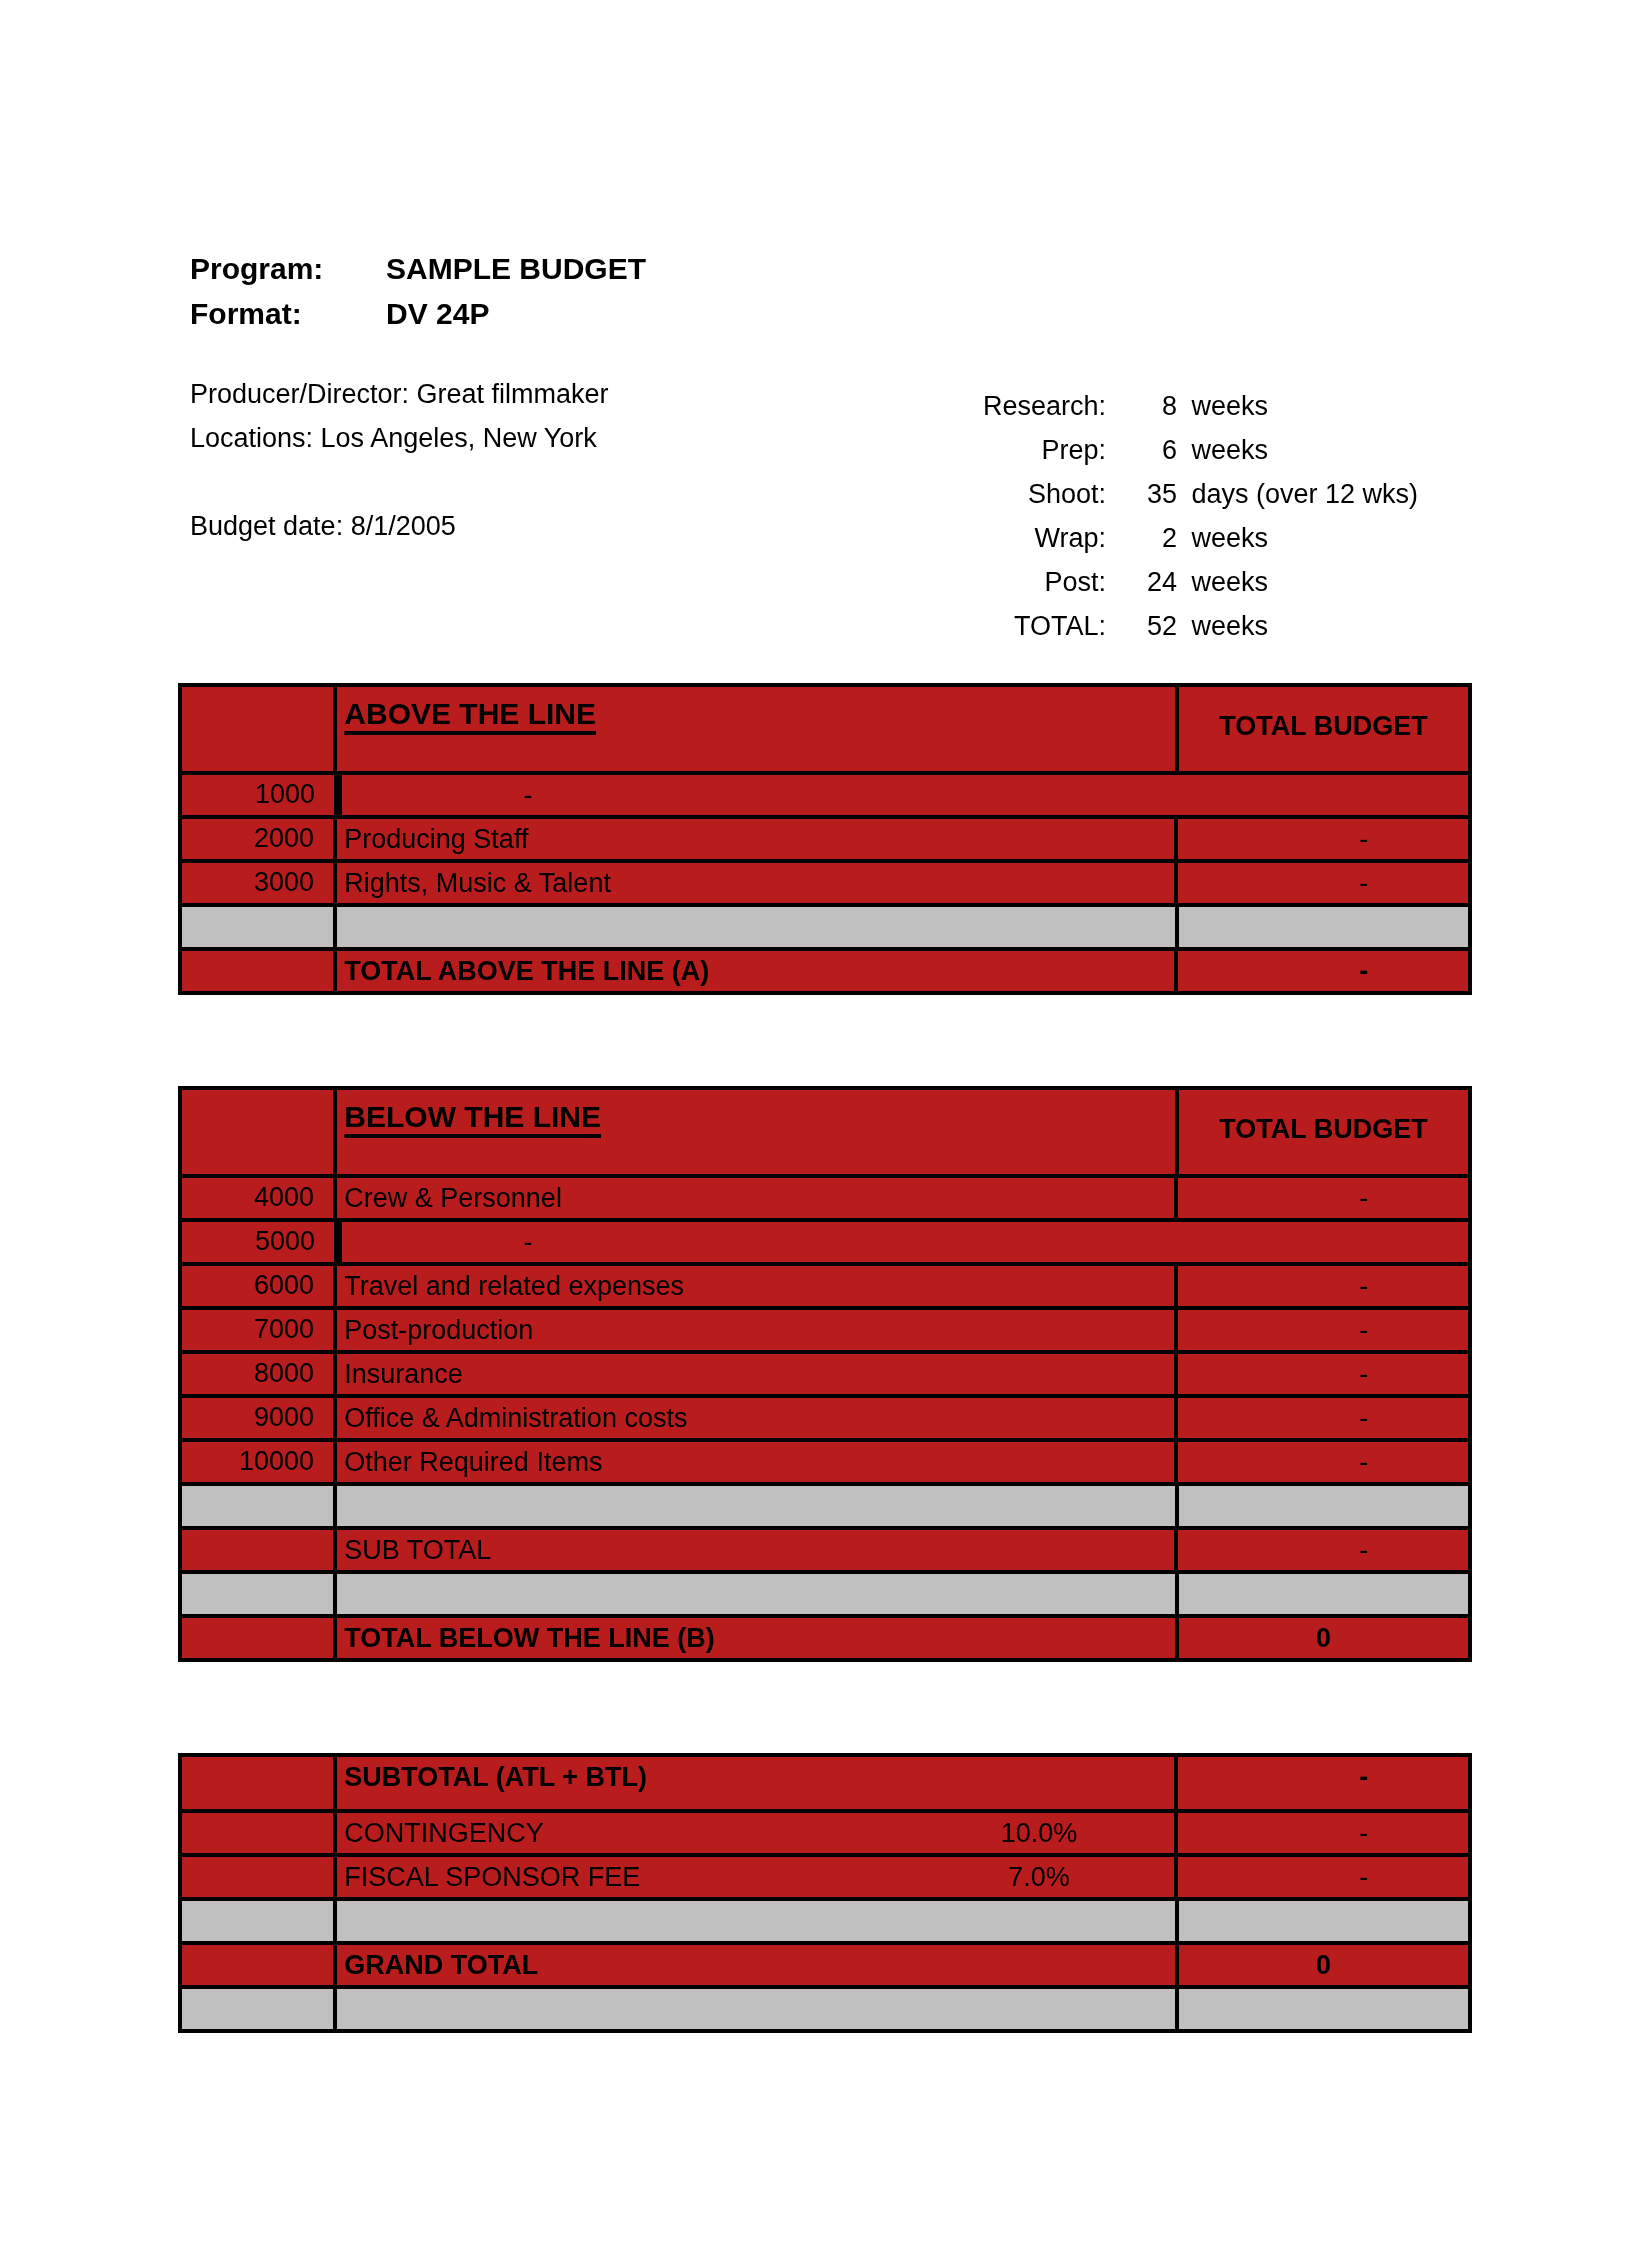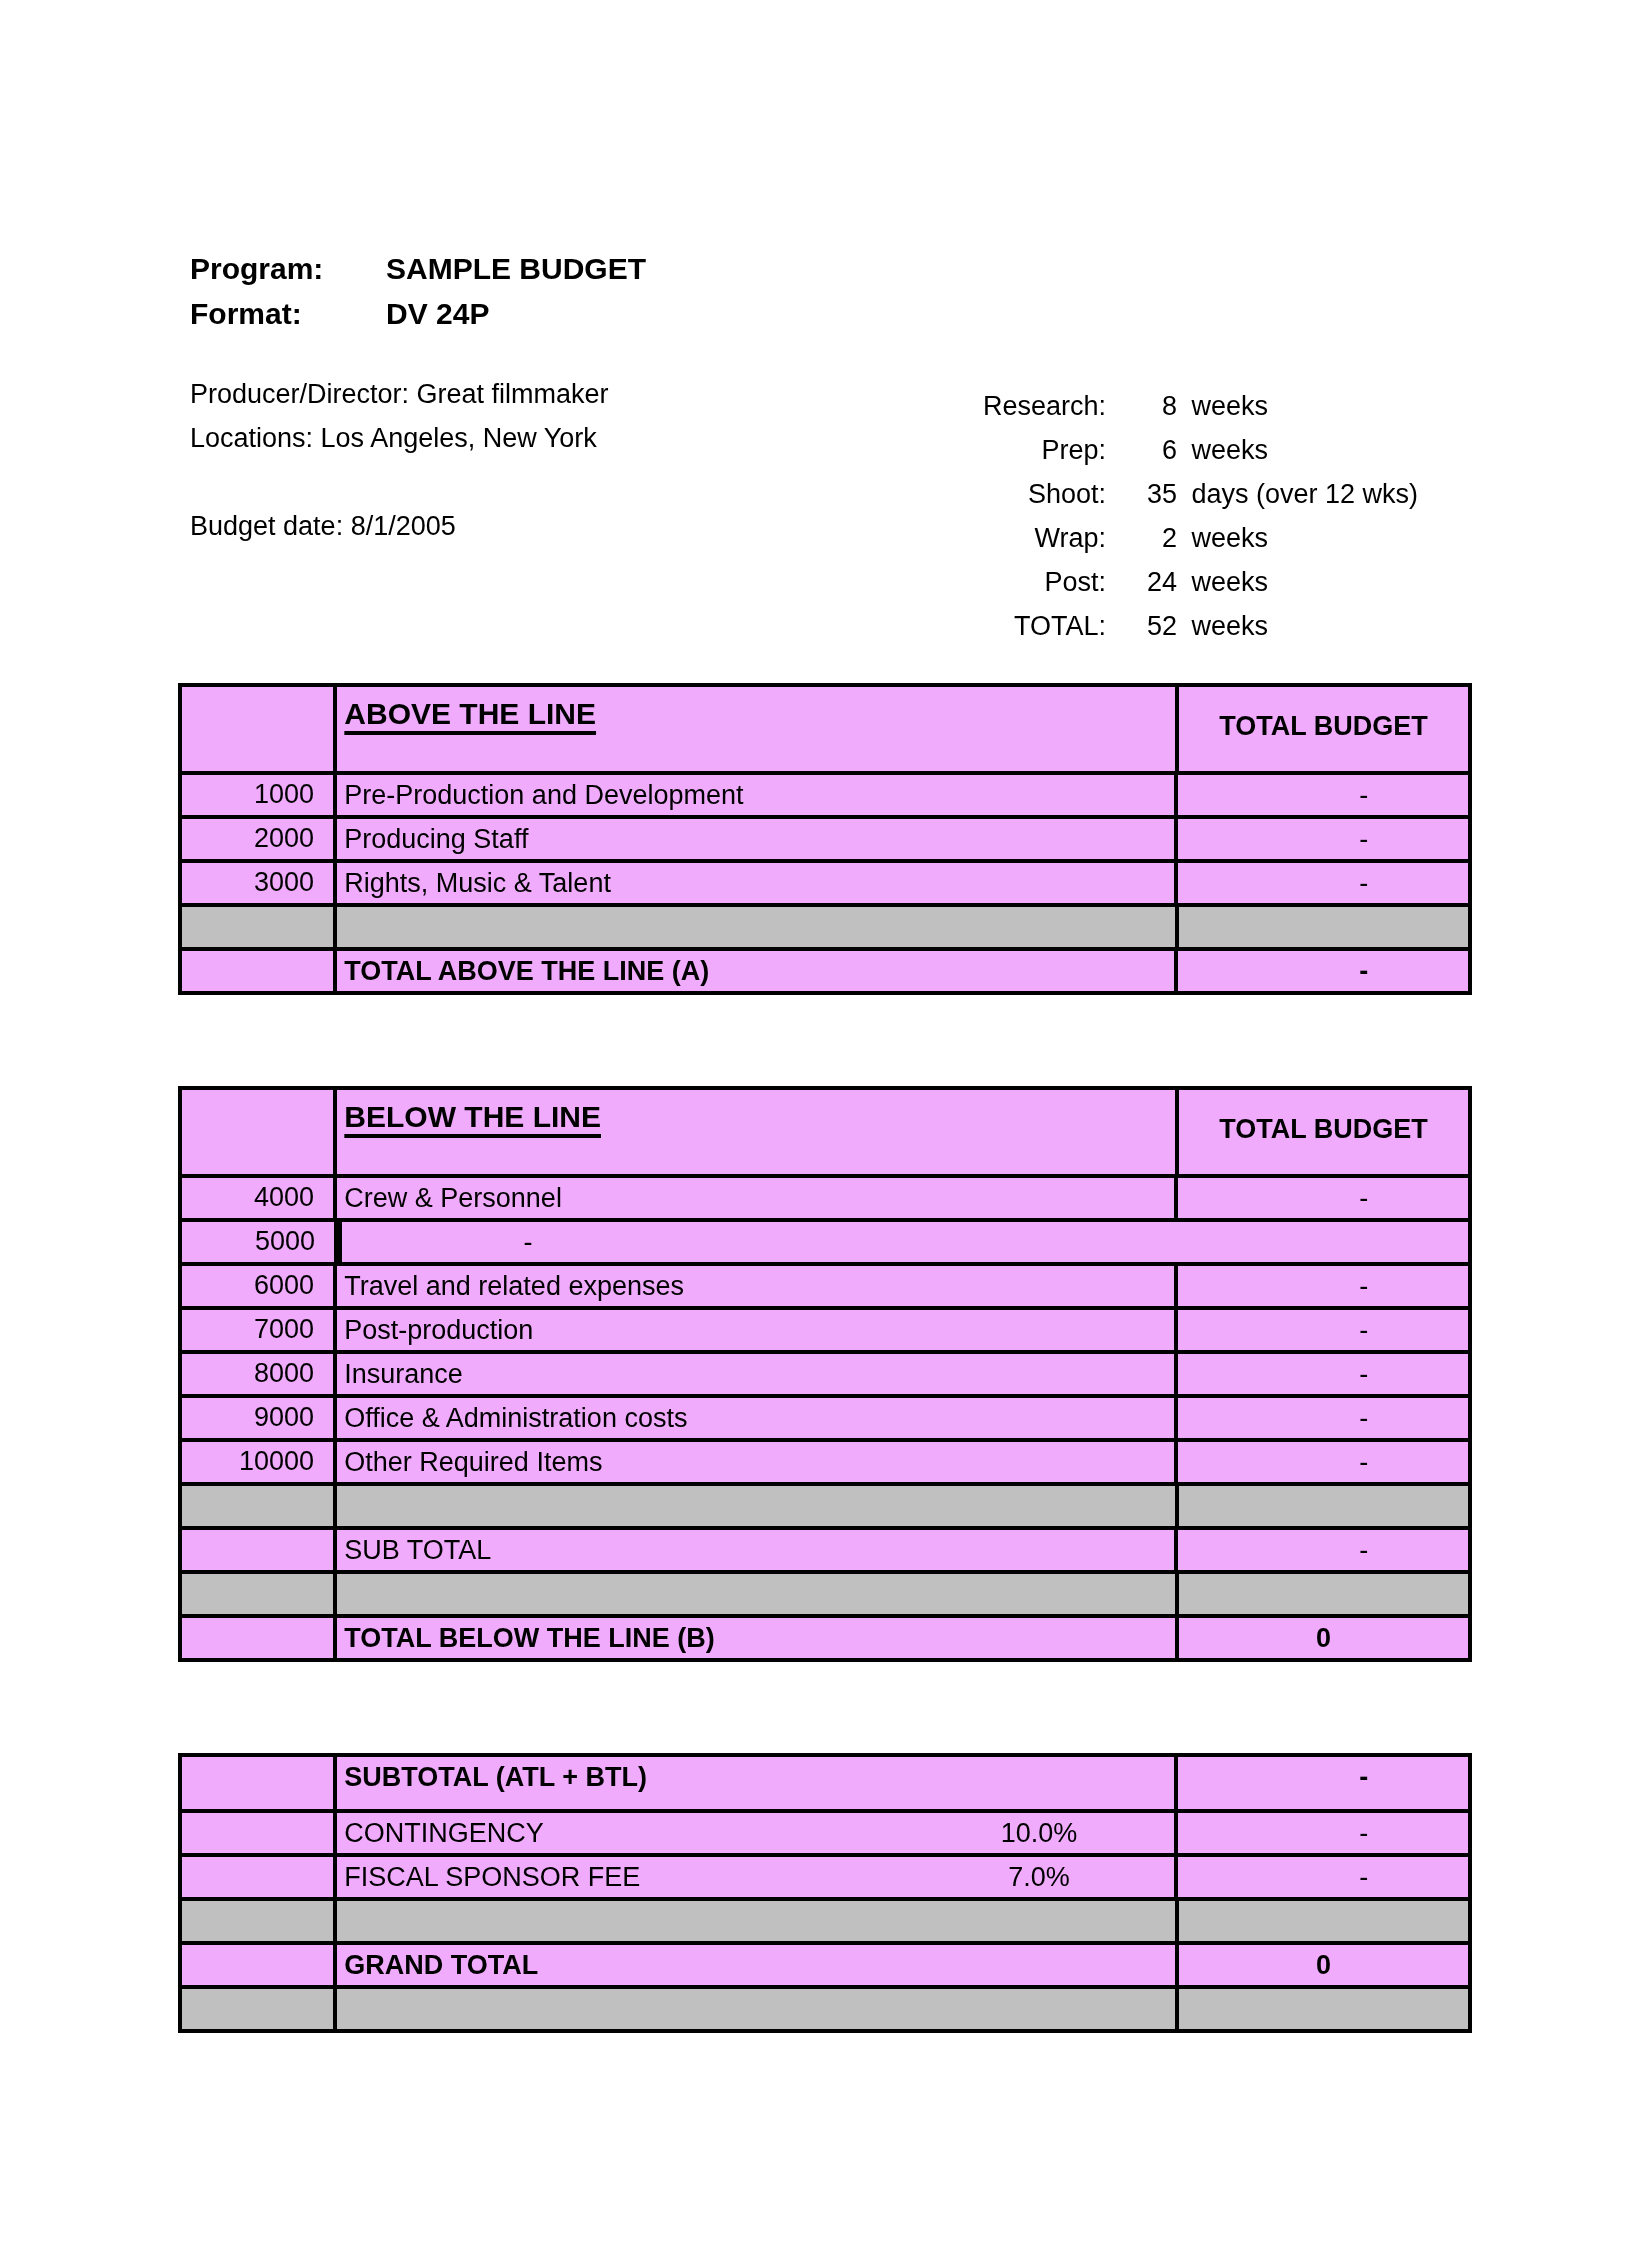--- a/index.html
+++ b/index.html
@@ -22,21 +22,21 @@
   .info .l3{top:132px;}
 
   
   .sched{position:absolute;left:905px;top:384px;font-size:27px;}
   .sched-row{display:flex;height:44px;line-height:44px;}
   .sched-label{width:201px;text-align:right;white-space:nowrap;}
   .sched-value{width:71px;text-align:right;}
   .sched-unit{padding-left:14.5px;white-space:nowrap;}
 
   
-  .btable{position:absolute;left:178px;width:1294px;border:4.5px solid #000;background:#f0abfc;}
+  .btable{position:absolute;left:178px;width:1294px;border:4.5px solid #000;background:#b91c1c;}
   .brow{display:flex;height:44px;border-top:4.5px solid #000;}
   .brow.first{border-top:none;height:52px;}
   .brow.header{height:84px;}
   .c1{width:156px;border-right:4.5px solid #000;text-align:right;
       padding-right:19px;font-size:27px;line-height:38px;}
   .cdesc{width:843px;padding-left:7.2px;font-size:27px;line-height:40px;
          white-space:pre-wrap;position:relative;}
   .camt{width:295px;border-left:4.5px solid #000;text-align:center;
         font-size:27px;line-height:40px;}
   .brow.header .cdesc{font-size:30px;font-weight:bold;line-height:36px;padding-top:9px;}
@@ -104,21 +104,20 @@
   </div>
 
 <div class="btable t-above">
     <div class="brow header first">
       <div class="c1"></div>
       <div class="cdesc"><span class="u">ABOVE THE LINE</span></div>
       <div class="camt">TOTAL BUDGET</div>
     </div>
     <div class="brow">
       <div class="c1">1000</div>
-      <div class="cdesc">Pre-Production and Development</div>
       <div class="camt dash">-</div>
     </div>
     <div class="brow">
       <div class="c1">2000</div>
       <div class="cdesc">Producing Staff</div>
       <div class="camt dash">-</div>
     </div>
     <div class="brow">
       <div class="c1">3000</div>
       <div class="cdesc">Rights, Music &amp; Talent</div>

